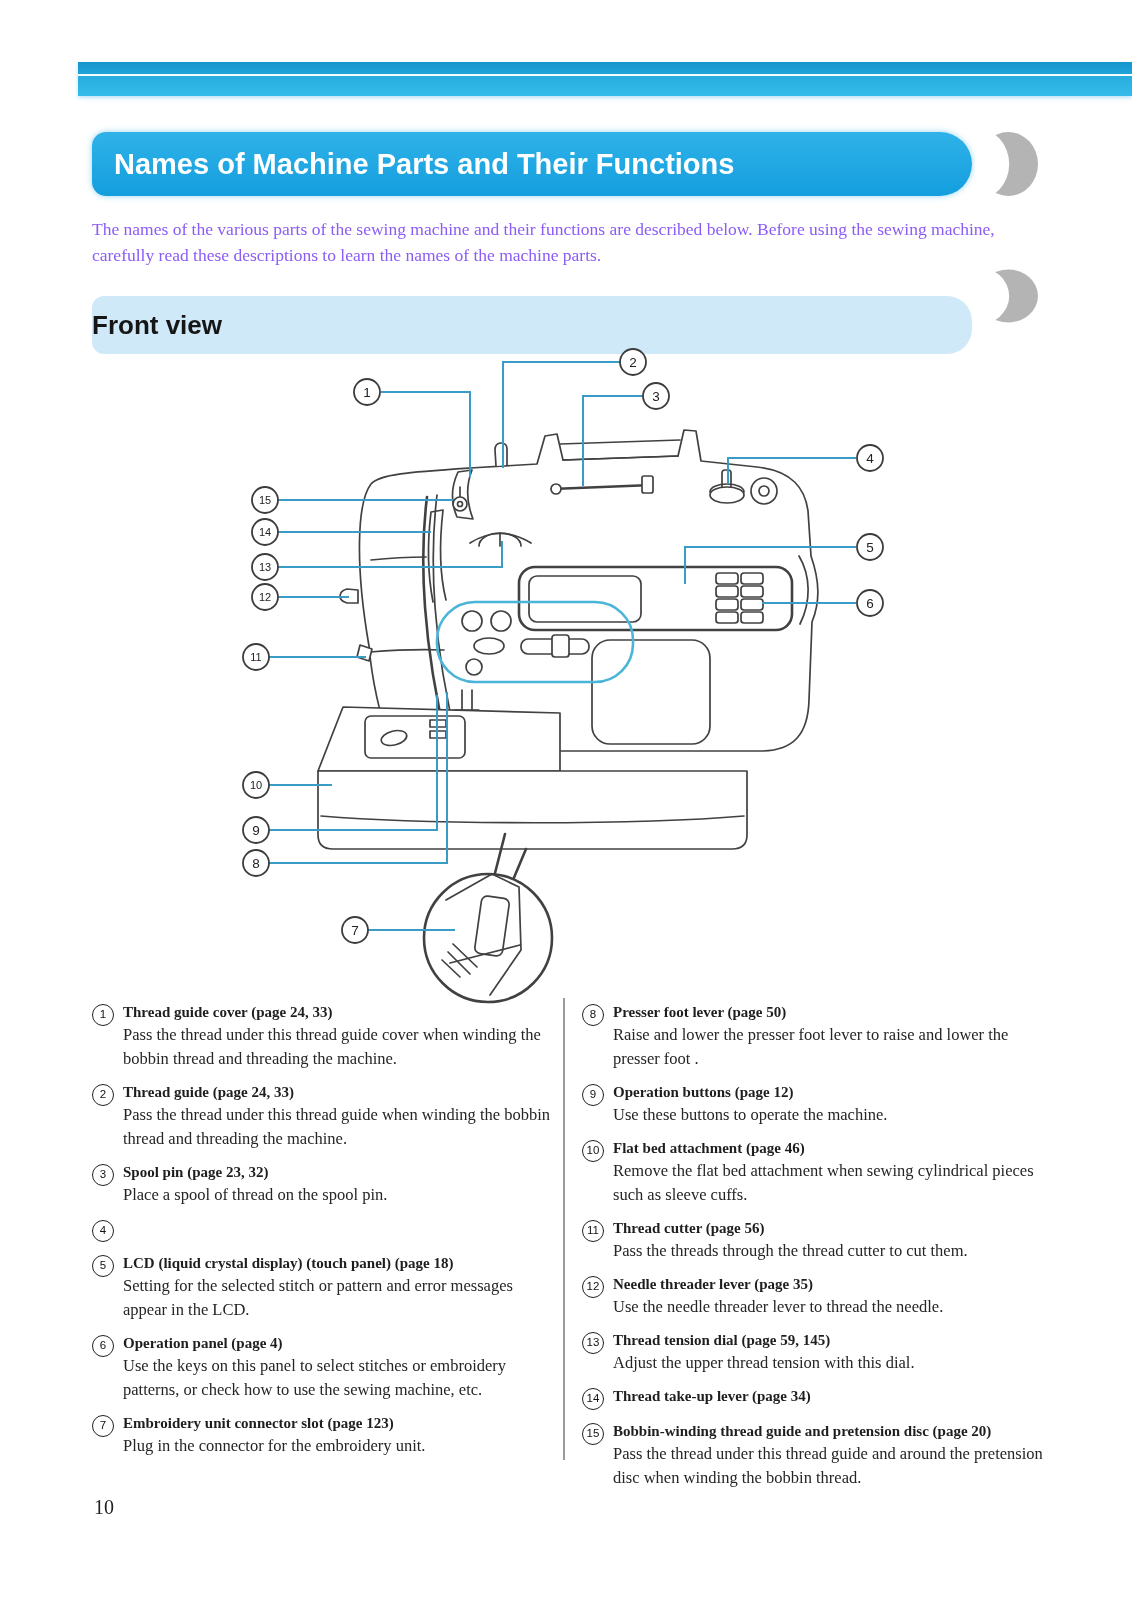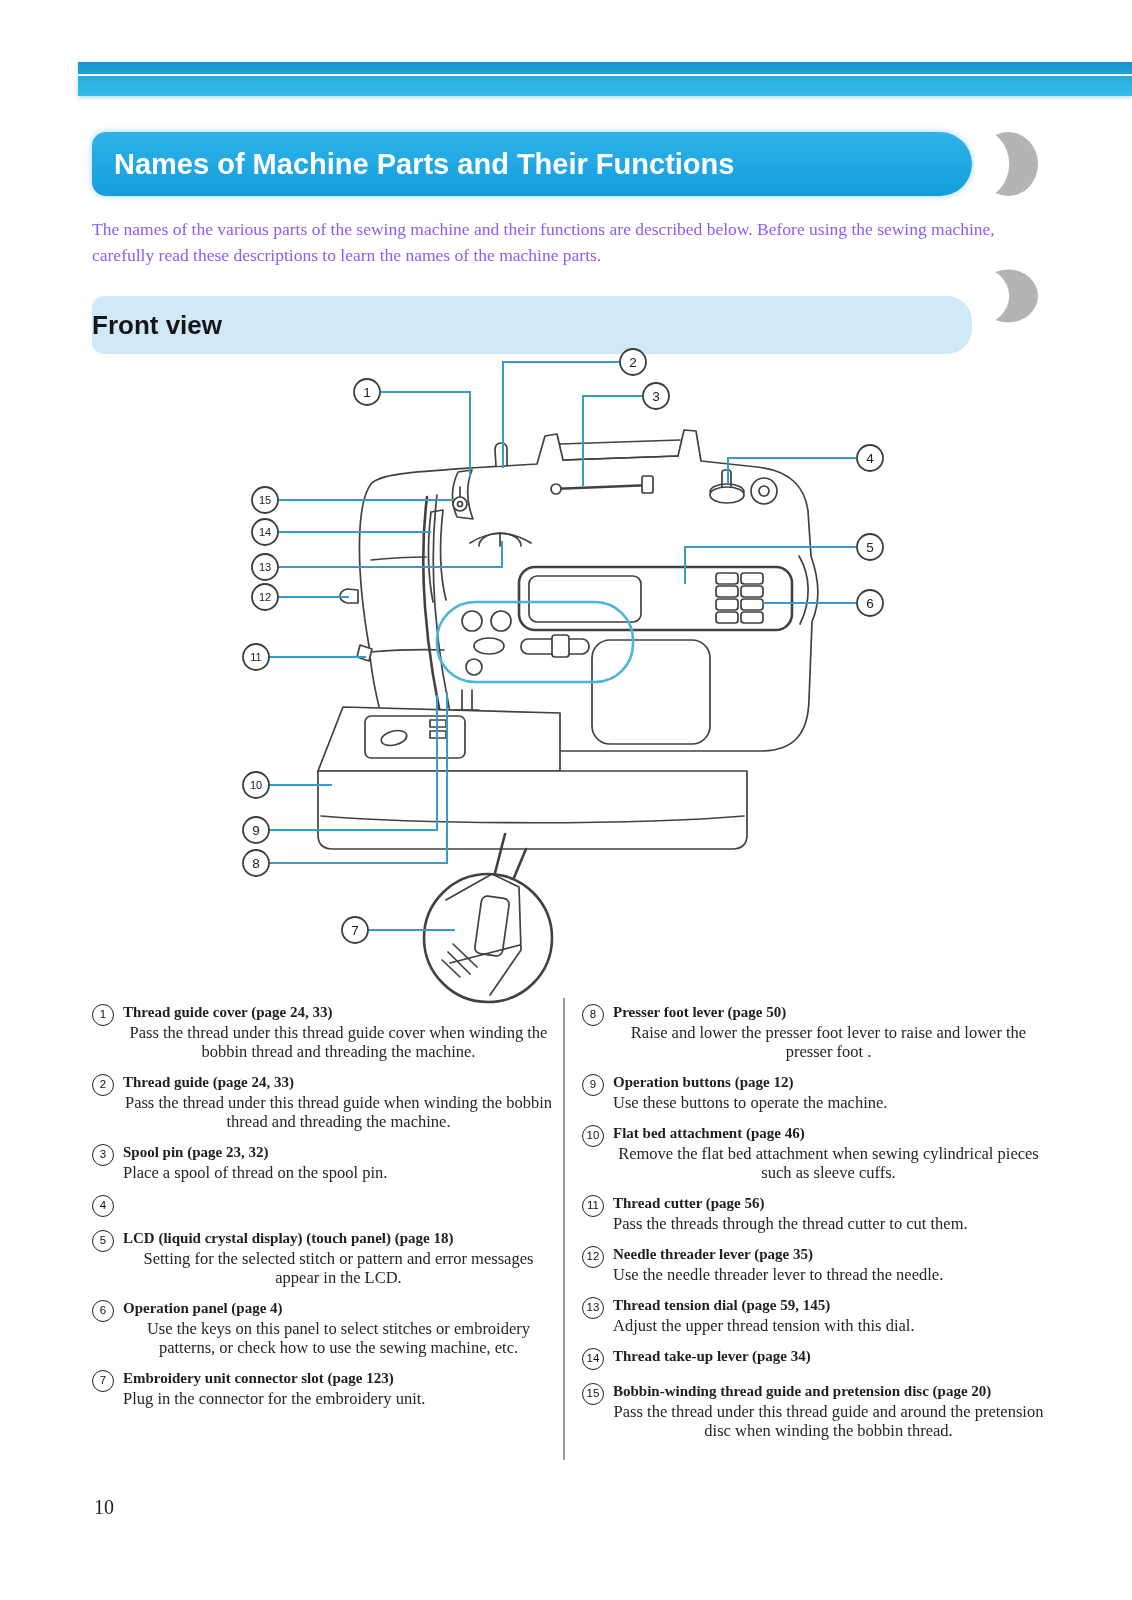--- a/index.html
+++ b/index.html
@@ -53,21 +53,21 @@
   .divider{position:absolute; left:563px; top:998px; width:2px; height:462px; background:#9b9b9b;}
   .part{display:flex; gap:9px; margin-bottom:11px;}
   .pnum{
     flex:none; width:20px; height:20px; margin-top:2px;
     border:1.4px solid #222; border-radius:50%;
     display:flex; align-items:center; justify-content:center;
     font-family:"Liberation Sans",sans-serif; font-size:11.5px; line-height:1; color:#111;
     background:#fff;
   }
   .ptitle{font-weight:bold; font-size:15px; line-height:21px;}
-  .pdesc{font-size:16.5px; line-height:19px; color:#252525;text-align:center;}
+  .pdesc{font-size:16.5px; line-height:24px; color:#252525;}
   .page-num{position:absolute; left:94px; top:1496px; font-size:20px; color:#222;}
 </style>
 </head>
 <body>
 
 <div class="page">
 
   <div class="top-strip"></div>
 
   <div class="banner main">

